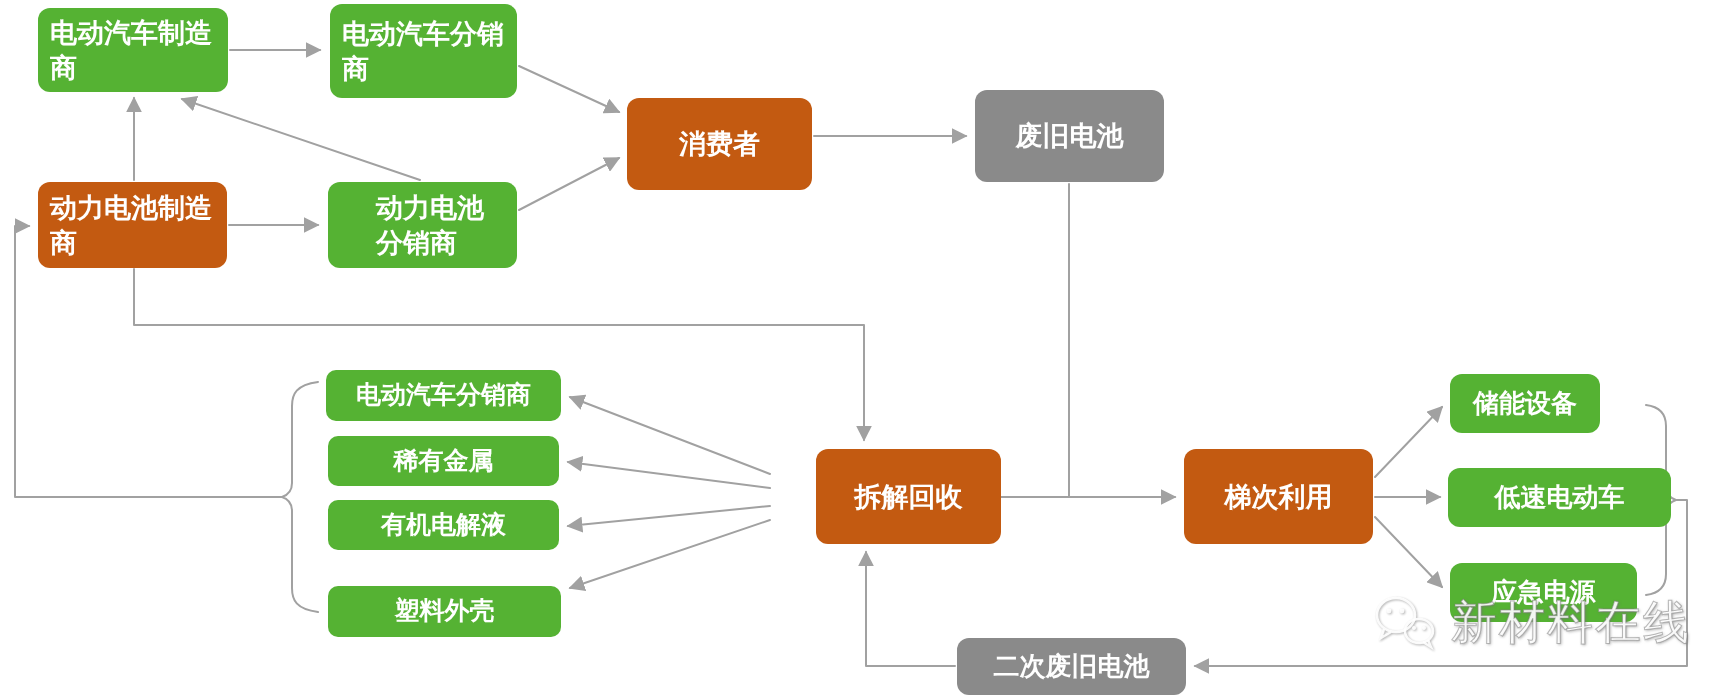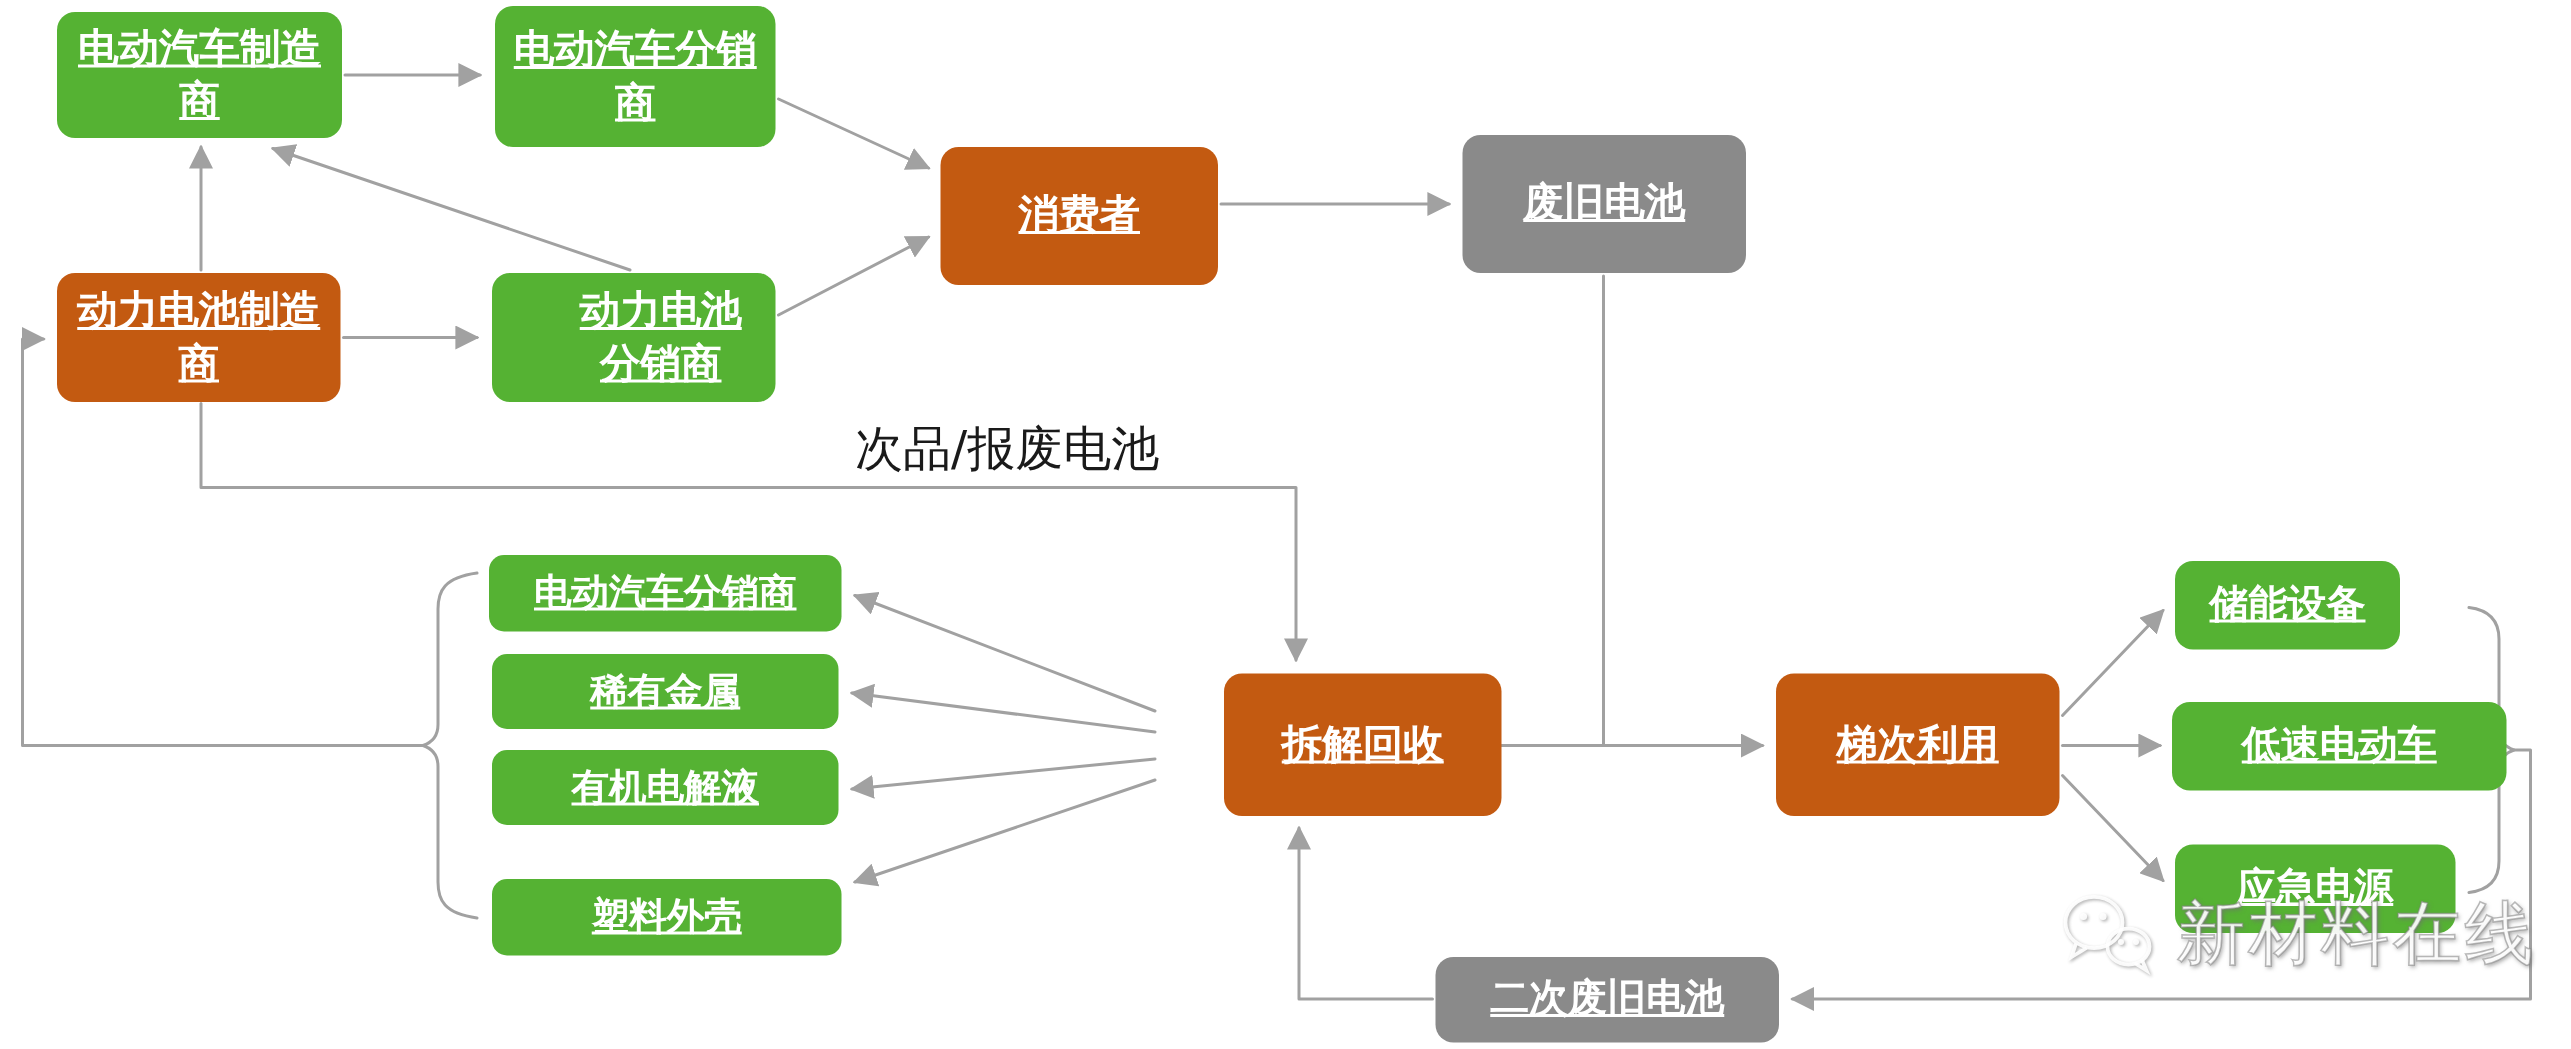--- a/index.html
+++ b/index.html
@@ -27,28 +27,27 @@
     stroke:var(--line);
     stroke-width:2;
     fill:none;
     stroke-linecap:round;
     stroke-linejoin:round;
   }
   .arrowhead{ fill:var(--line); }
   .node{
     position:absolute;
     display:flex; align-items:center; justify-content:center;
-    text-align:center;
+    text-align:left;
     color:#ffffff;
     font-weight:bold;
     border-radius:12px;
     line-height:1.3;
     padding:4px 12px;
     font-size:27px;
-    text-decoration:underline;
   }
   .node.green{ background:var(--green); }
   .node.orange{ background:var(--orange); }
   .node.gray{ background:var(--gray); }
   .node.small{ font-size:25px; border-radius:10px; padding:2px 8px; }
   .node.med{ font-size:26px; }
   .flow-label{
     position:absolute;
     left:570px; top:278px;
     color:var(--label_text);
@@ -141,21 +140,20 @@
   <div class="node orange" style="left:1184px; top:449px; width:189px; height:95px;">梯次利用</div>
 
   <div class="node green med" style="left:1450px; top:374px; width:150px; height:59px;">储能设备</div>
 
   <div class="node green med" style="left:1448px; top:468px; width:223px; height:59px;">低速电动车</div>
 
   <div class="node green med" style="left:1450px; top:563px; width:187px; height:59px;">应急电源</div>
 
   <div class="node gray med" style="left:957px; top:638px; width:229px; height:57px;">二次废旧电池</div>
 
-  <div class="flow-label">次品/报废电池</div>
 
   <div class="watermark">
     <svg class="wechat-svg" width="66" height="58" viewBox="0 0 66 58">
       <g fill="none" stroke="rgba(255,255,255,0.92)" stroke-width="2.5">
         <ellipse cx="24" cy="21" rx="19" ry="17"></ellipse>
         <path d="M12,35 L9,44 L19,38"></path>
         <ellipse cx="47" cy="37" rx="14" ry="12"></ellipse>
         <path d="M56,46 L59,53 L51,48"></path>
       </g>
       <g fill="rgba(255,255,255,0.92)">

